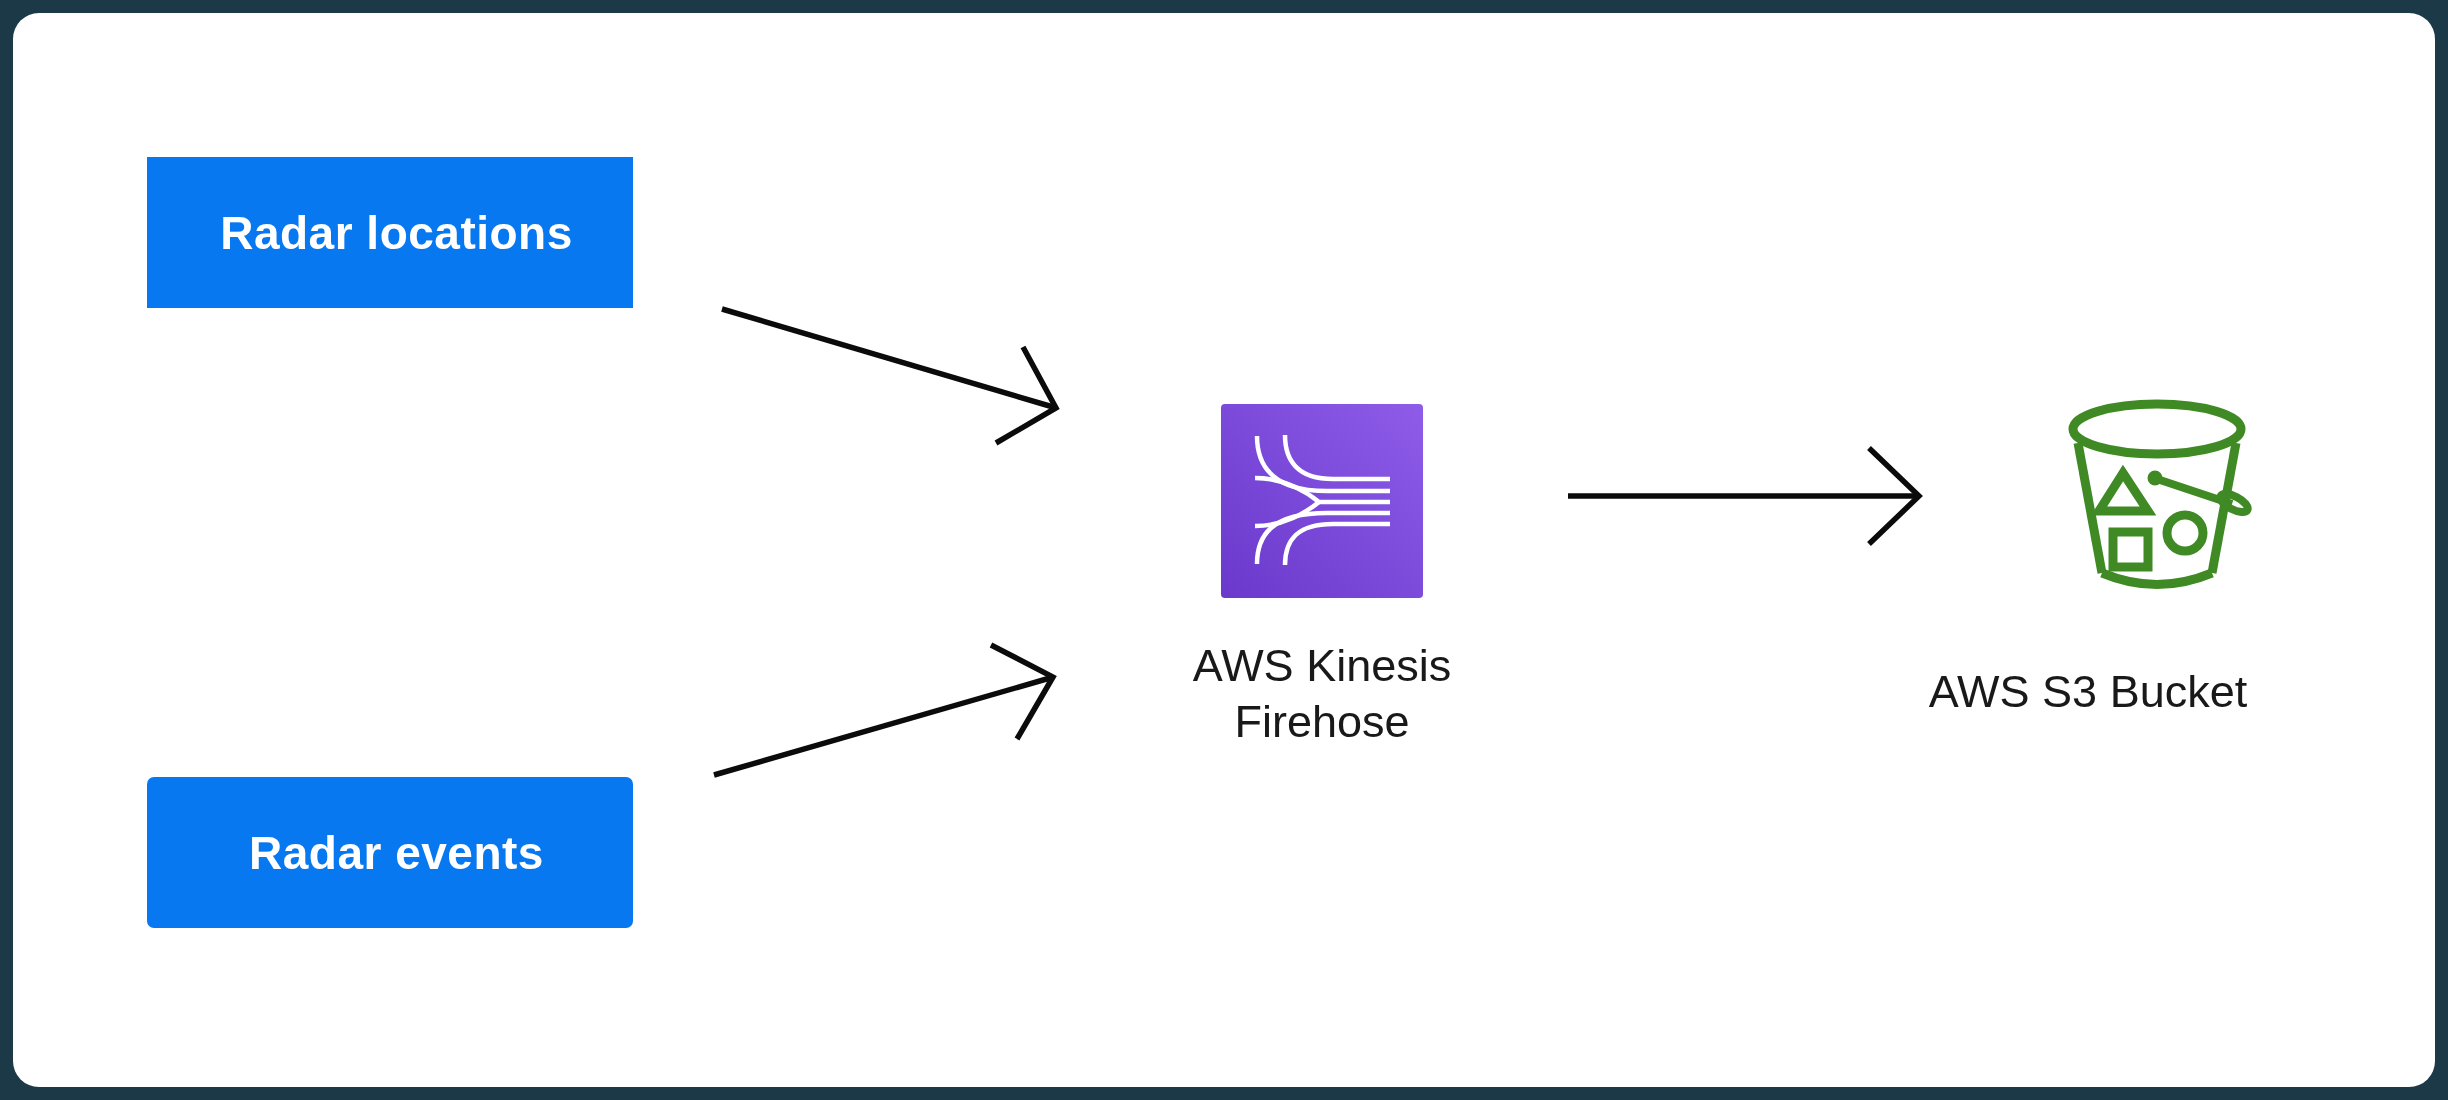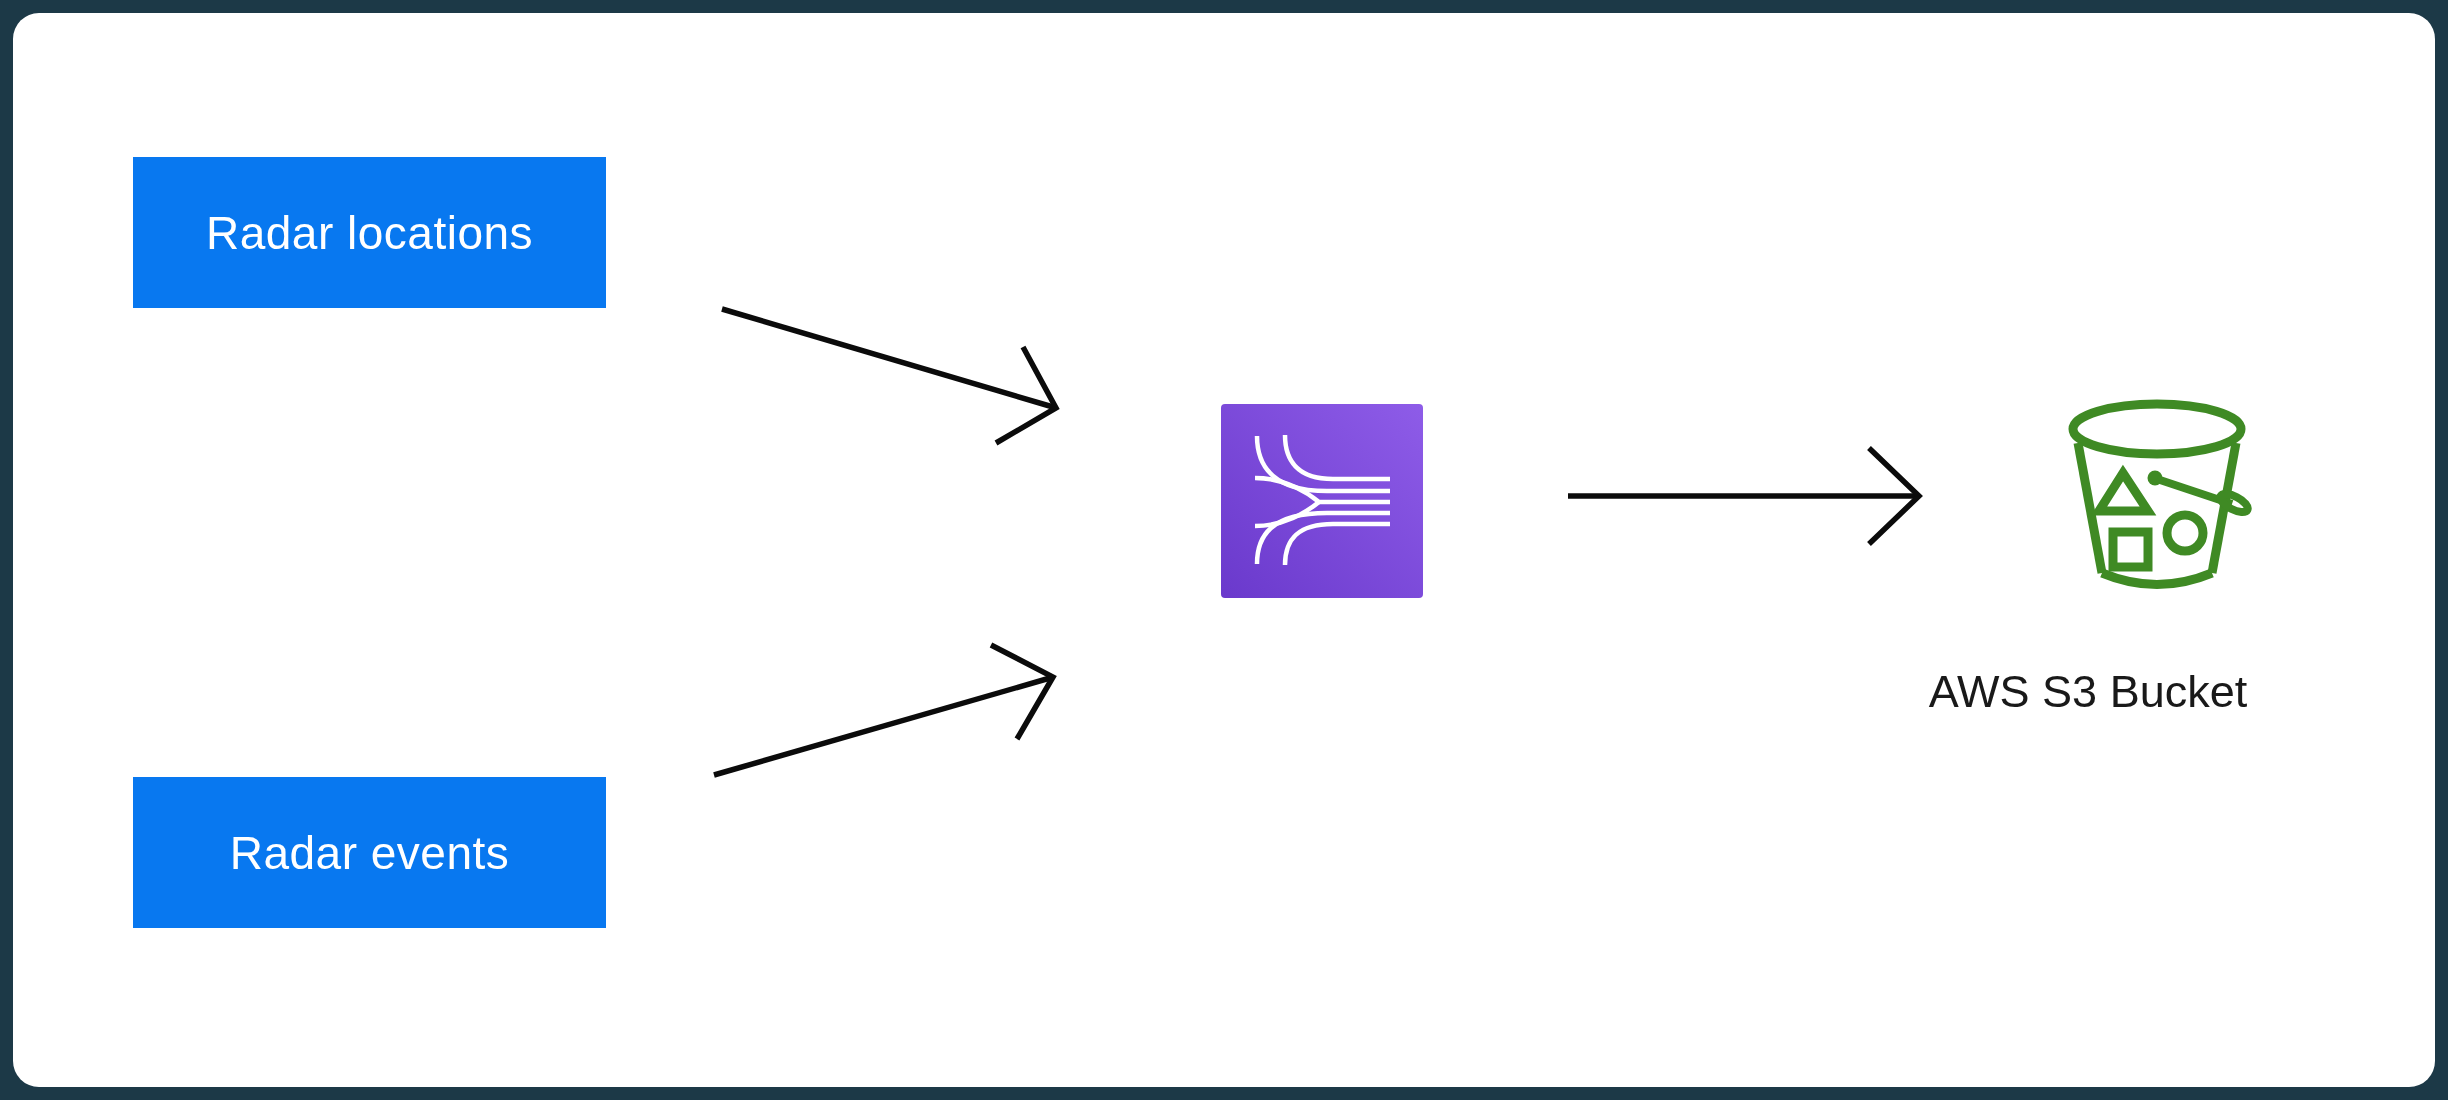--- a/index.html
+++ b/index.html
@@ -11,29 +11,30 @@
     font-family:"Liberation Sans","DejaVu Sans",sans-serif;
   }
   .card{
     position:absolute;
     left:13px;top:13px;right:13px;bottom:13px;
     background:var(--canvas,#ffffff);
     border-radius:26px;
   }
   .src-box{
     position:absolute;
-    left:133px;width:473px;height:151px;
+    left:147px;width:473px;height:151px;
     background:var(--source-box,#0878f0);
     color:var(--source-text,#ffffff);
     display:flex;align-items:center;justify-content:center;
-    font-size:46px;font-weight:400;
+    font-size:46px;font-weight:700;
     letter-spacing:0.5px;
+    padding-left:13px;
   }
   #src-box-0{top:157px;}
-  #src-box-1{top:777px;}
+  #src-box-1{top:777px;border-radius:7px;}
   .arrow-layer{
     position:absolute;left:0;top:0;width:2448px;height:1100px;
     pointer-events:none;
   }
   .arrow-layer *{
     stroke:var(--arrow,#0b0b0b);
     stroke-width:5.5;fill:none;stroke-linejoin:miter;
   }
   .kinesis-icon{
     position:absolute;left:1221px;top:404px;width:202px;height:194px;
@@ -86,20 +87,21 @@
   <div class="kinesis-icon">
     <svg viewBox="0 0 202 194">
       <path d="M64,31 C64,56 76,75 112,75 L169,75"></path>
       <path d="M36,32 C36,60 50,87 106,87 L169,87"></path>
       <path d="M34,74 C60,74 82,85 98,98 L169,98"></path>
       <path d="M34,122 C60,122 82,111 98,98"></path>
       <path d="M36,160 C36,132 50,109 106,109 L169,109"></path>
       <path d="M64,161 C64,136 76,120 112,120 L169,120"></path>
     </svg>
   </div>
+  <div class="caption" id="kinesis-caption">AWS Kinesis Firehose</div>
 
   <svg class="s3-icon" viewBox="0 0 192 202">
     <ellipse class="st" cx="93" cy="31" rx="84" ry="25"></ellipse>
     <path class="st" d="M14,45 L38,175"></path>
     <path class="st" d="M172,45 L148,175"></path>
     <path class="st" d="M38,175 Q93,198 148,175"></path>
     <path class="st" d="M59,75 L84,113 L35,113 Z"></path>
     <rect class="st" x="49" y="134" width="35" height="35"></rect>
     <circle class="st" cx="121" cy="135" r="18"></circle>
     <circle class="dot" cx="91" cy="80" r="7.5"></circle>

